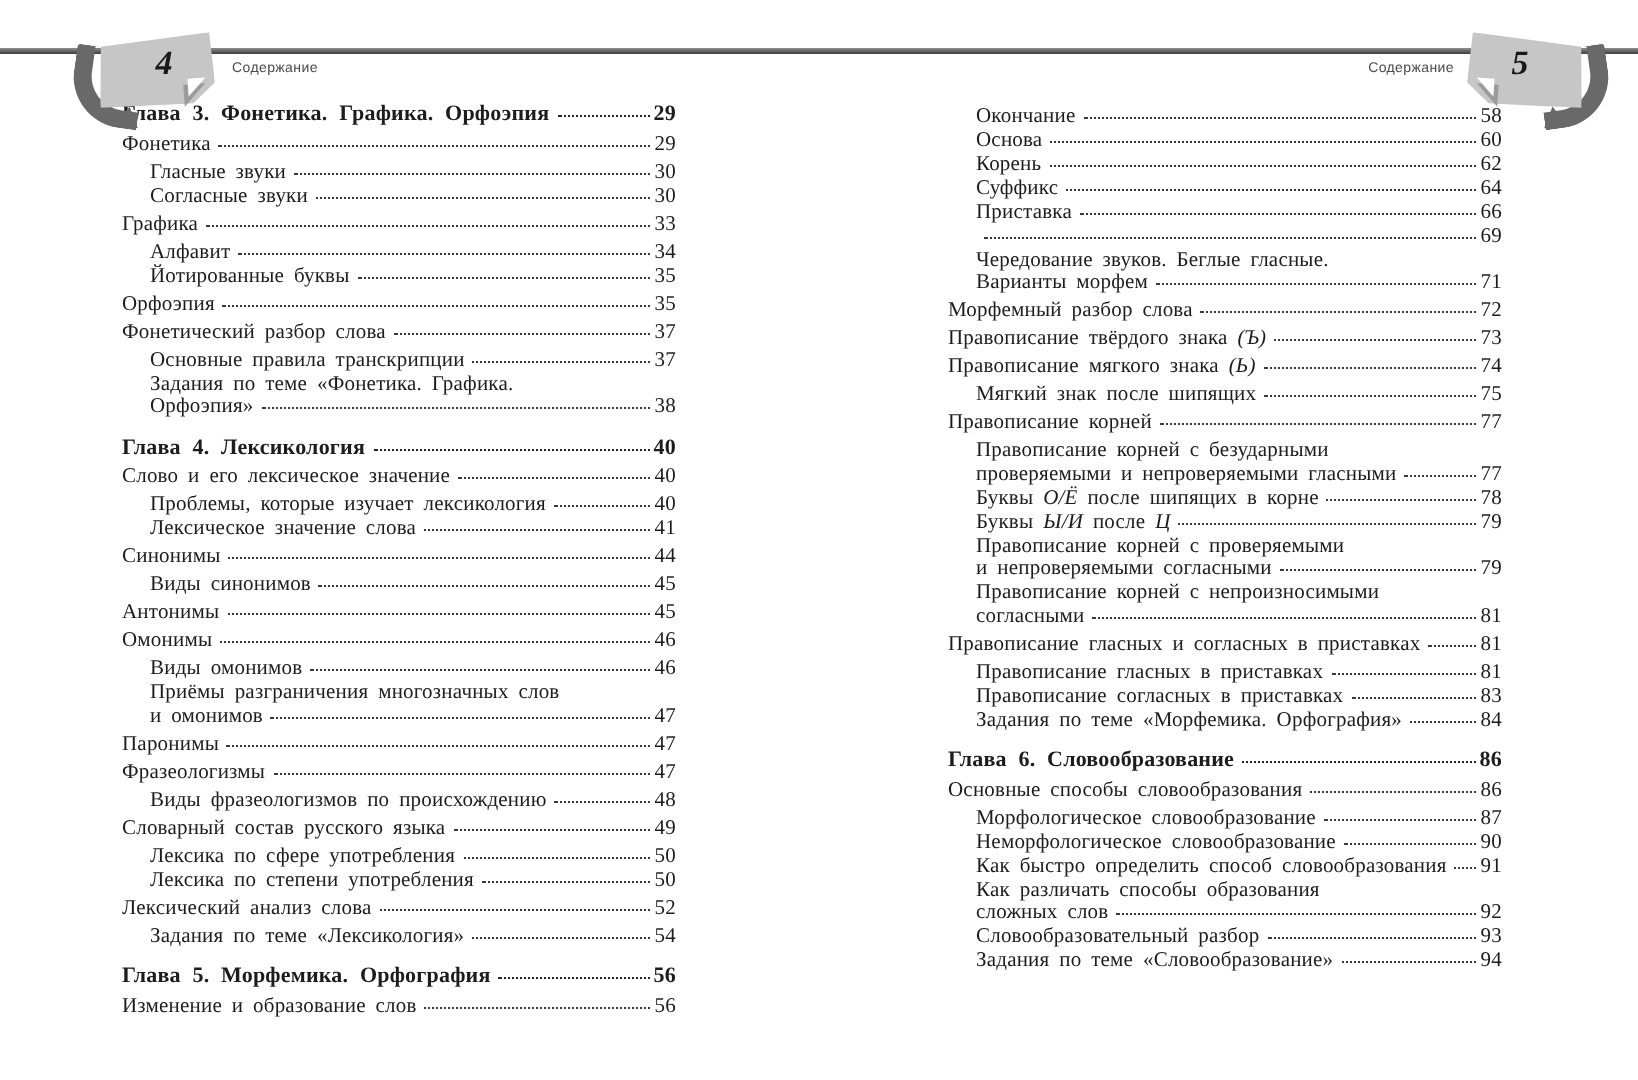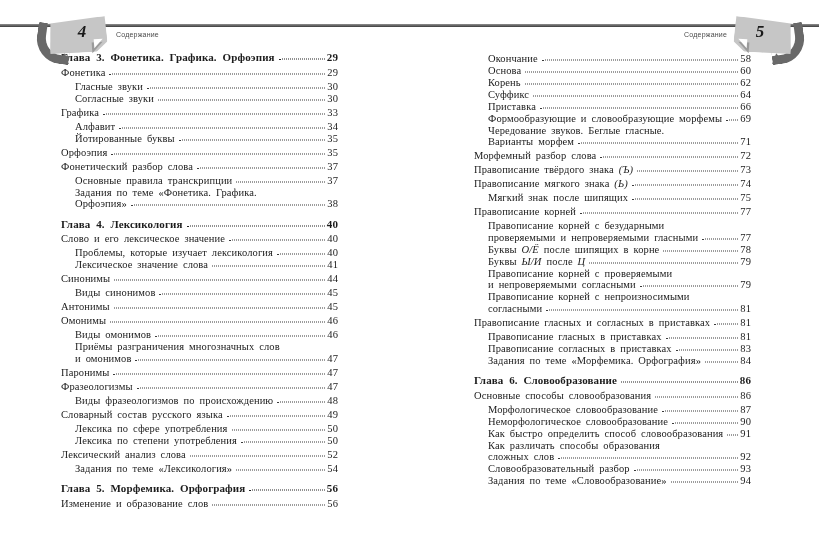--- a/index.html
+++ b/index.html
@@ -359,21 +359,20 @@
     </div>
     <div class="entry l2">
       <div class="row">
         <span class="txt">Приставка</span>
         <span class="leader"></span>
         <span class="pg">66</span>
       </div>
     </div>
     <div class="entry l2">
       <div class="row">
-        <span class="txt">Формообразующие и словообразующие морфемы</span>
         <span class="leader"></span>
         <span class="pg">69</span>
       </div>
     </div>
     <div class="entry l2">
       <div class="wrapline"><span>Чередование звуков. Беглые гласные.</span></div>
       <div class="row">
         <span class="txt">Варианты морфем</span>
         <span class="leader"></span>
         <span class="pg">71</span>

